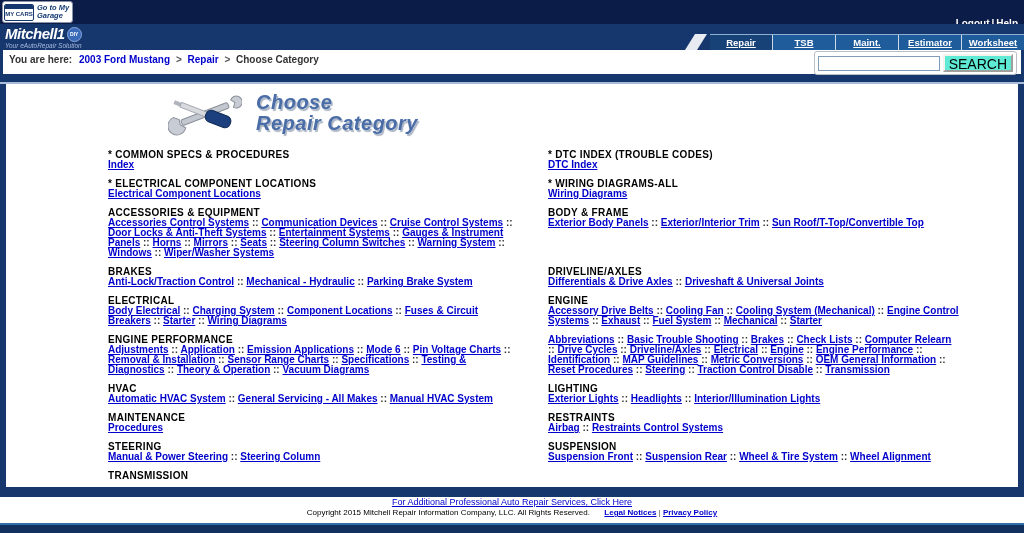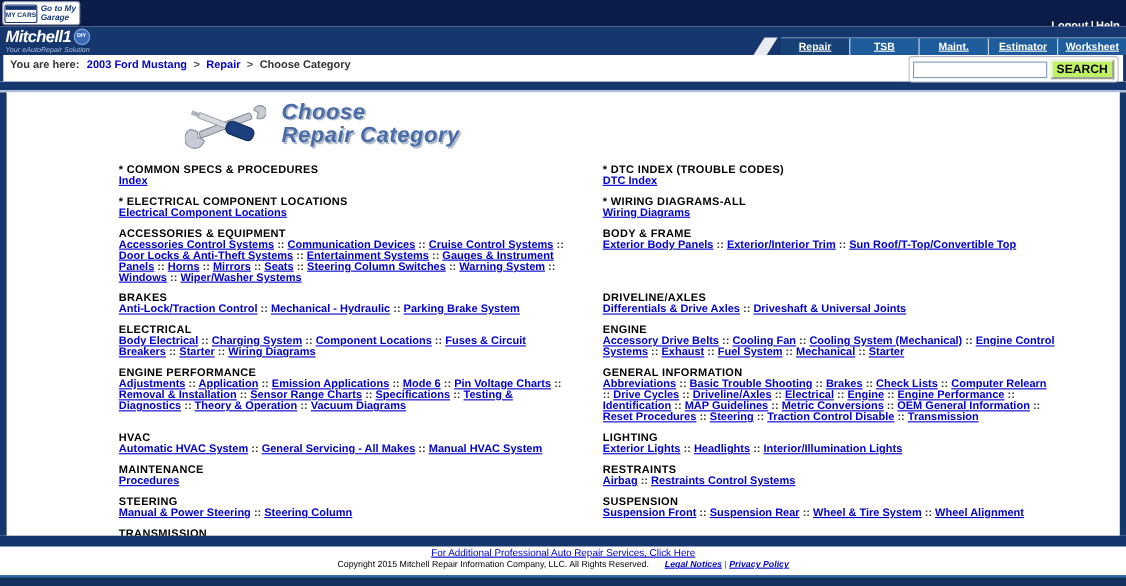--- a/index.html
+++ b/index.html
@@ -39,22 +39,22 @@
 
   
   .crumbrow { height:24px; background:#ffffff; border-left:3px solid #16366e; border-right:3px solid #16366e;
     position:relative; }
   .crumb { position:absolute; left:6px; top:4px; font-size:10px; font-weight:bold; color:#333333; }
   .crumb a { color:#0000cc; cursor:pointer; }
   .crumb .sep { color:#555555; padding:0 3px; font-weight:bold; }
   .searchgroup { position:absolute; right:4px; top:1px; border:1px solid #b9bec7; border-radius:3px;
     background:#ffffff; padding:2px 3px; display:flex; align-items:center; }
   .searchgroup input { width:122px; height:15px; border:1px solid #7f9db9; font-size:10px; padding:0 2px; }
-  .searchbtn { margin-left:3px; height:18px; padding:0 4px; font-size:11px; font-weight:bold; color:#000000;
-    background:#bef264; border:2px outset #f4f2ee; cursor:pointer; font-family:"Liberation Sans",sans-serif; }
+  .searchbtn { margin-left:3px; height:18px; padding:0 4px; font-size:14px; font-weight:normal; color:#000000;
+    background:#5eead4; border:2px outset #f4f2ee; cursor:pointer; font-family:"Liberation Sans",sans-serif; }
 
   
   .frame-top-navy { height:8px; background:#16366e; }
   .frame-top-light { height:2px; background:#a8bcd8; }
   .content { height:403px; background:#ffffff; border-left:6px solid #16366e; border-right:6px solid #16366e;
     padding-top:6px; overflow:hidden; }
   .frame-bottom { height:10px; background:#16366e; }
 
   
   .banner { display:flex; align-items:flex-start; margin:2px 0 12px 162px; height:46px; }
@@ -69,21 +69,21 @@
   .cat-title { font-size:10px; font-weight:bold; color:#000000; line-height:10px; letter-spacing:0.3px; }
   .cat-links { font-size:10px; font-weight:bold; line-height:10px; }
   .cat-links a { color:#0000cc; text-decoration:underline; cursor:pointer; }
   .cat-sep { color:#333333; }
 
   
   .footer { height:26px; background:#ffffff; text-align:center; padding-top:1px; }
   .f1 { font-size:9px; line-height:9px; }
   .f1 a { color:#0000cc; text-decoration:underline; cursor:pointer; }
   .f2 { font-size:8px; line-height:9px; color:#000000; margin-top:1px; }
-  .f2 a { color:#0000cc; text-decoration:underline; font-weight:bold; cursor:pointer;font-style:italic; }
+  .f2 a { color:#0000cc; text-decoration:underline; font-weight:bold; cursor:pointer; }
   .f2 .fdiv { color:#555; }
   .f3 { font-size:9.5px; line-height:9px; margin-top:1px; }
   .f3 a { color:#0000cc; font-weight:bold; text-decoration:underline; cursor:pointer; }
   .bottombar { height:10px; background:#12315f; border-top:2px solid #2f6ea9; }
 </style>
 </head>
 <body>
 
 <div class="topbar">
   <div class="garage-box">
@@ -208,21 +208,20 @@
           <div class="cat-title">ENGINE</div>
           <div class="cat-links"><a class="cat-link">Accessory Drive Belts</a><span class="cat-sep"> :: </span><a class="cat-link">Cooling Fan</a><span class="cat-sep"> :: </span><a class="cat-link">Cooling System (Mechanical)</a><span class="cat-sep"> :: </span><a class="cat-link">Engine Control Systems</a><span class="cat-sep"> :: </span><a class="cat-link">Exhaust</a><span class="cat-sep"> :: </span><a class="cat-link">Fuel System</a><span class="cat-sep"> :: </span><a class="cat-link">Mechanical</a><span class="cat-sep"> :: </span><a class="cat-link">Starter</a></div>
         </div>
       </div>
       <div class="cat-row">
         <div class="cat-cell">
           <div class="cat-title">ENGINE PERFORMANCE</div>
           <div class="cat-links"><a class="cat-link">Adjustments</a><span class="cat-sep"> :: </span><a class="cat-link">Application</a><span class="cat-sep"> :: </span><a class="cat-link">Emission Applications</a><span class="cat-sep"> :: </span><a class="cat-link">Mode 6</a><span class="cat-sep"> :: </span><a class="cat-link">Pin Voltage Charts</a><span class="cat-sep"> :: </span><a class="cat-link">Removal &amp; Installation</a><span class="cat-sep"> :: </span><a class="cat-link">Sensor Range Charts</a><span class="cat-sep"> :: </span><a class="cat-link">Specifications</a><span class="cat-sep"> :: </span><a class="cat-link">Testing &amp; Diagnostics</a><span class="cat-sep"> :: </span><a class="cat-link">Theory &amp; Operation</a><span class="cat-sep"> :: </span><a class="cat-link">Vacuum Diagrams</a></div>
         </div>
         <div class="cat-cell">
-          <div class="cat-title">GENERAL INFORMATION</div>
           <div class="cat-links"><a class="cat-link">Abbreviations</a><span class="cat-sep"> :: </span><a class="cat-link">Basic Trouble Shooting</a><span class="cat-sep"> :: </span><a class="cat-link">Brakes</a><span class="cat-sep"> :: </span><a class="cat-link">Check Lists</a><span class="cat-sep"> :: </span><a class="cat-link">Computer Relearn</a><span class="cat-sep"> :: </span><a class="cat-link">Drive Cycles</a><span class="cat-sep"> :: </span><a class="cat-link">Driveline/Axles</a><span class="cat-sep"> :: </span><a class="cat-link">Electrical</a><span class="cat-sep"> :: </span><a class="cat-link">Engine</a><span class="cat-sep"> :: </span><a class="cat-link">Engine Performance</a><span class="cat-sep"> :: </span><a class="cat-link">Identification</a><span class="cat-sep"> :: </span><a class="cat-link">MAP Guidelines</a><span class="cat-sep"> :: </span><a class="cat-link">Metric Conversions</a><span class="cat-sep"> :: </span><a class="cat-link">OEM General Information</a><span class="cat-sep"> :: </span><a class="cat-link">Reset Procedures</a><span class="cat-sep"> :: </span><a class="cat-link">Steering</a><span class="cat-sep"> :: </span><a class="cat-link">Traction Control Disable</a><span class="cat-sep"> :: </span><a class="cat-link">Transmission</a></div>
         </div>
       </div>
       <div class="cat-row">
         <div class="cat-cell">
           <div class="cat-title">HVAC</div>
           <div class="cat-links"><a class="cat-link">Automatic HVAC System</a><span class="cat-sep"> :: </span><a class="cat-link">General Servicing - All Makes</a><span class="cat-sep"> :: </span><a class="cat-link">Manual HVAC System</a></div>
         </div>
         <div class="cat-cell">
           <div class="cat-title">LIGHTING</div>

